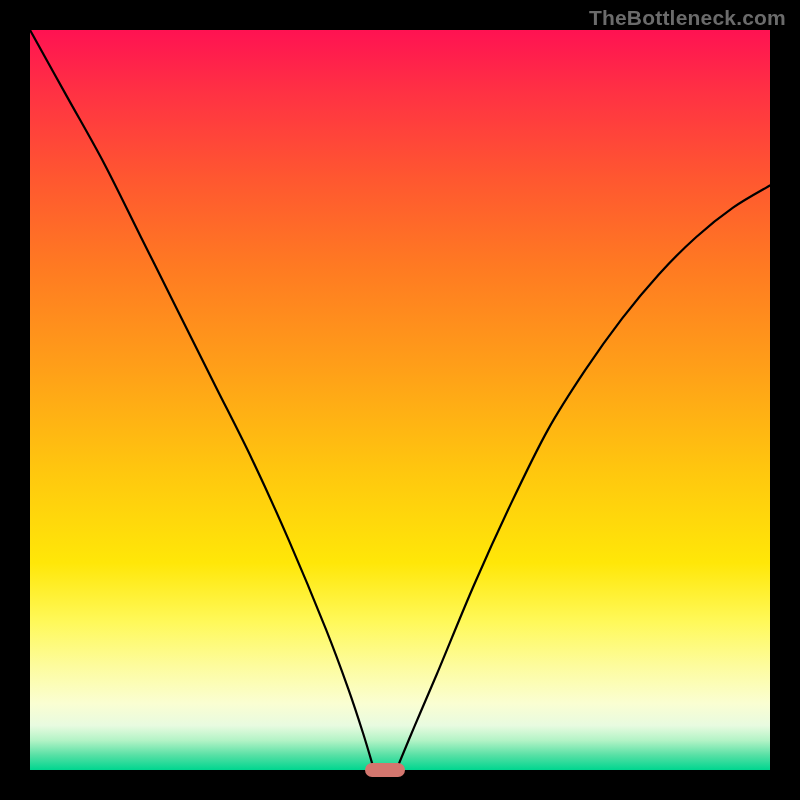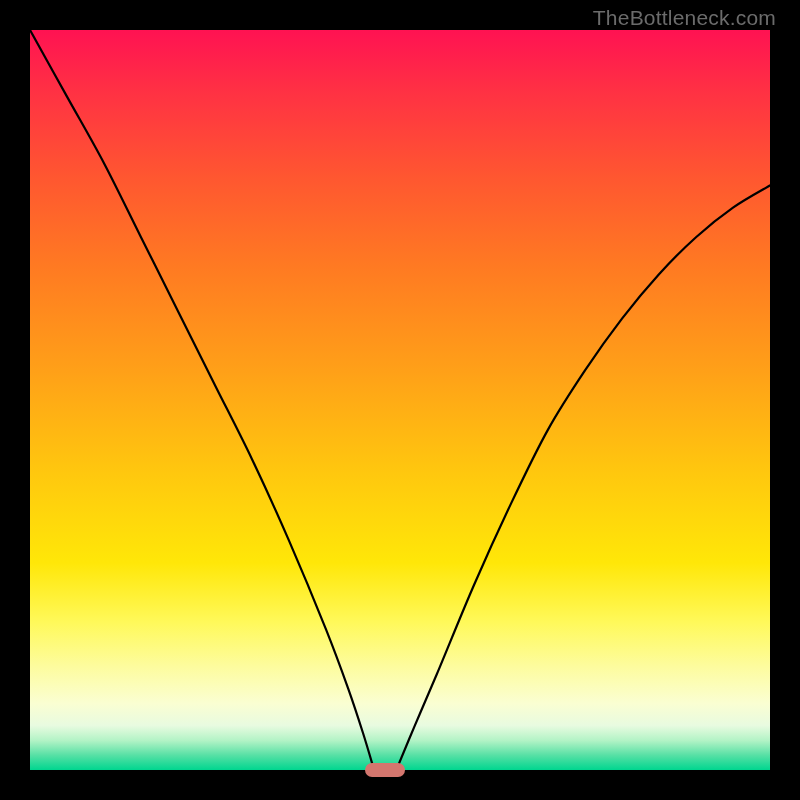--- a/index.html
+++ b/index.html
@@ -37,24 +37,24 @@
       #fafed2 91%,
       #e8fbe0 94%,
       #b3f3c6 96%,
       #57e0a5 98%,
       #00d68f 100%
     );
   }
   .watermark {
     position: absolute;
     top: 6px;
-    right: 24px;
+    right: 14px;
     color: #6b6b6b;
     font-size: 21px;
-    font-weight: 400;
+    font-weight: 700;
     letter-spacing: 0.2px;
     pointer-events: none;
   }
   svg.curve {
     position: absolute;
     inset: 0;
   }
   .marker {
     position: absolute;
     width: 40px;

